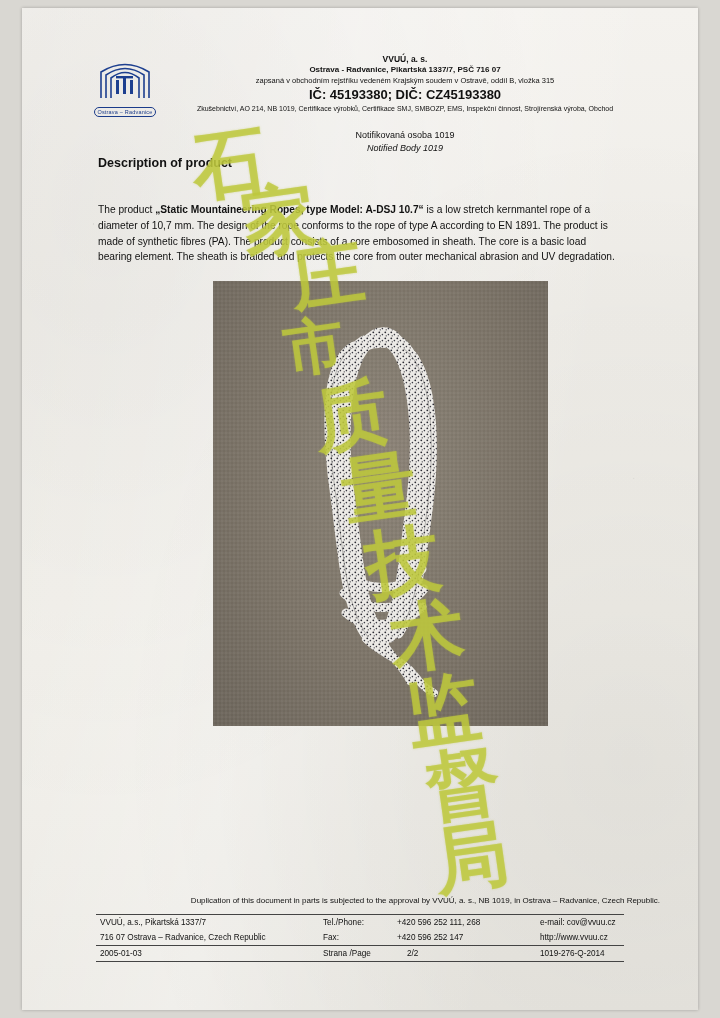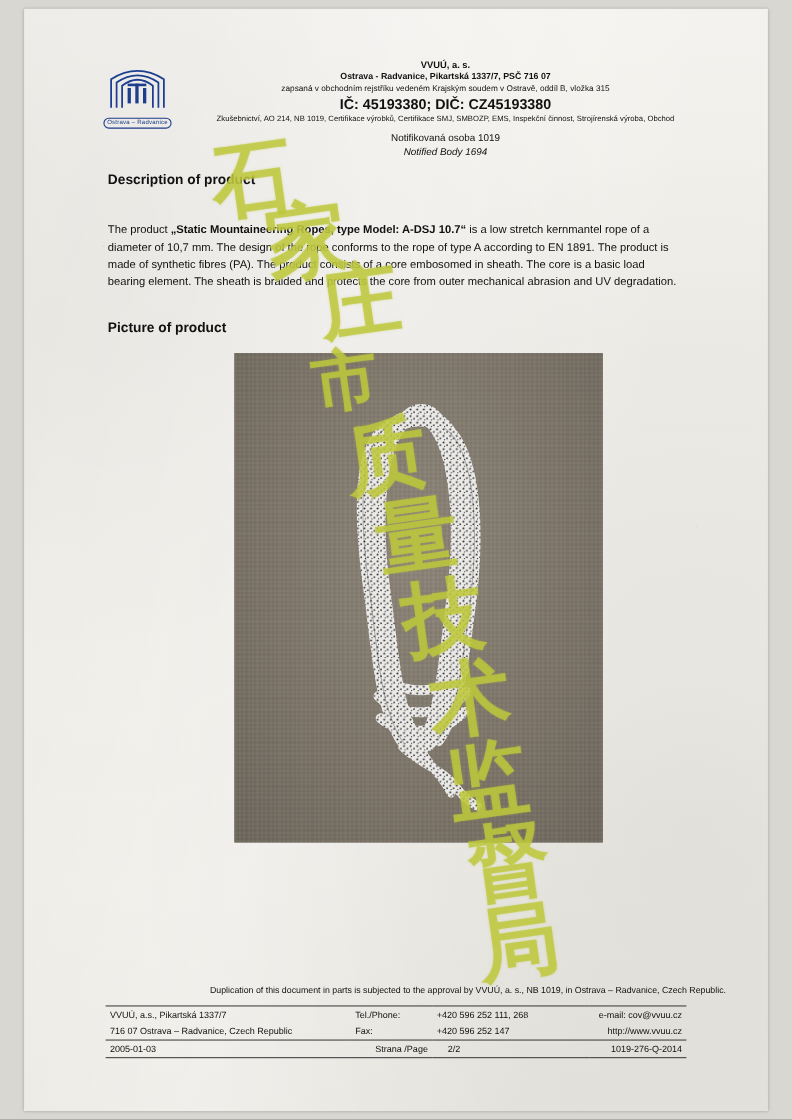--- a/index.html
+++ b/index.html
@@ -80,21 +80,21 @@
     top: 34px;
     width: 470px;
     text-align: center;
     line-height: 1.35;
   }
   .hdr-text .l1 { font-size: 8.5px; font-weight: bold; color: #111; }
   .hdr-text .l2 { font-size: 8px; font-weight: bold; color: #111; }
   .hdr-text .l3 { font-size: 7.5px; color: #111; }
   .hdr-text .l4 { font-size: 13px; font-weight: bold; color: #111; }
   .hdr-text .l5 { font-size: 7px; color: #111; }
-  .hdr-text .l6 { font-size: 9px; color: #111; margin-top: 6px; }
+  .hdr-text .l6 { font-size: 9px; color: #111; margin-top: 16px; }
   .hdr-text .l7 { font-size: 9px; color: #111; font-style: italic; }
 
   
   .section-title {
     font-size: 12.5px;
     font-weight: bold;
     color: #111;
     margin-top: 46px;
     margin-left: 38px;
   }
@@ -170,21 +170,21 @@
     color: #111;
   }
   table.footer td {
     border: 0;
     padding: 3px 4px;
     vertical-align: middle;
   }
   table.footer tr.top td { border-top: 1px solid #444; }
   table.footer tr.mid td { }
   table.footer tr.bot td { border-top: 1px solid #444; border-bottom: 1px solid #444; }
-  .ta-r { text-align: right; }
+  .ta-r { text-align: left; }
 
   
   .watermark {
     position: absolute;
     left: 190px;
     top: 120px;
     width: 380px;
     height: 790px;
     pointer-events: none;
     z-index: 5;
@@ -240,28 +240,27 @@
         <span class="logo-caption">Ostrava – Radvanice</span>
       </div>
 
       <div class="hdr-text">
         <div class="l1">VVUÚ, a. s.</div>
         <div class="l2">Ostrava - Radvanice, Pikartská 1337/7, PSČ 716 07</div>
         <div class="l3">zapsaná v obchodním rejstříku vedeném Krajským soudem v Ostravě, oddíl B, vložka 315</div>
         <div class="l4">IČ: 45193380; DIČ: CZ45193380</div>
         <div class="l5">Zkušebnictví, AO 214, NB 1019, Certifikace výrobků, Certifikace SMJ, SMBOZP, EMS, Inspekční činnost, Strojírenská výroba, Obchod</div>
         <div class="l6">Notifikovaná osoba 1019</div>
-        <div class="l7">Notified Body 1694</div>
+        <div class="l7">Notified Body 1019</div>
       </div>
     </div>
 
     <div class="section-title">Description of product</div>
     <div class="para"><span>The product </span><b>„Static Mountaineering Ropes, type Model: A-DSJ 10.7“</b><span> is a low stretch kernmantel rope of a diameter of 10,7 mm. The design of the rope conforms to the rope of type A according to EN 1891. The product is made of synthetic fibres (PA). The product consists of a core embosomed in sheath. The core is a basic load bearing element. The sheath is braided and protects the core from outer mechanical abrasion and UV degradation.</span></div>
 
-    <div class="section-title2">Picture of product</div>
 
     <div class="photo-wrap">
       <div class="photo-bg"></div>
       <div class="rope">
         <svg width="150" height="390" viewBox="0 0 150 390" xmlns="http://www.w3.org/2000/svg">
           <defs>
             <pattern id="ropetex" width="6" height="6" patternUnits="userSpaceOnUse">
               <rect width="6" height="6" fill="#eceae6"></rect>
               <circle cx="1.3" cy="1.3" r="0.9" fill="#2b2b33"></circle>
               <circle cx="4.4" cy="3.6" r="0.8" fill="#3a3a44"></circle>

